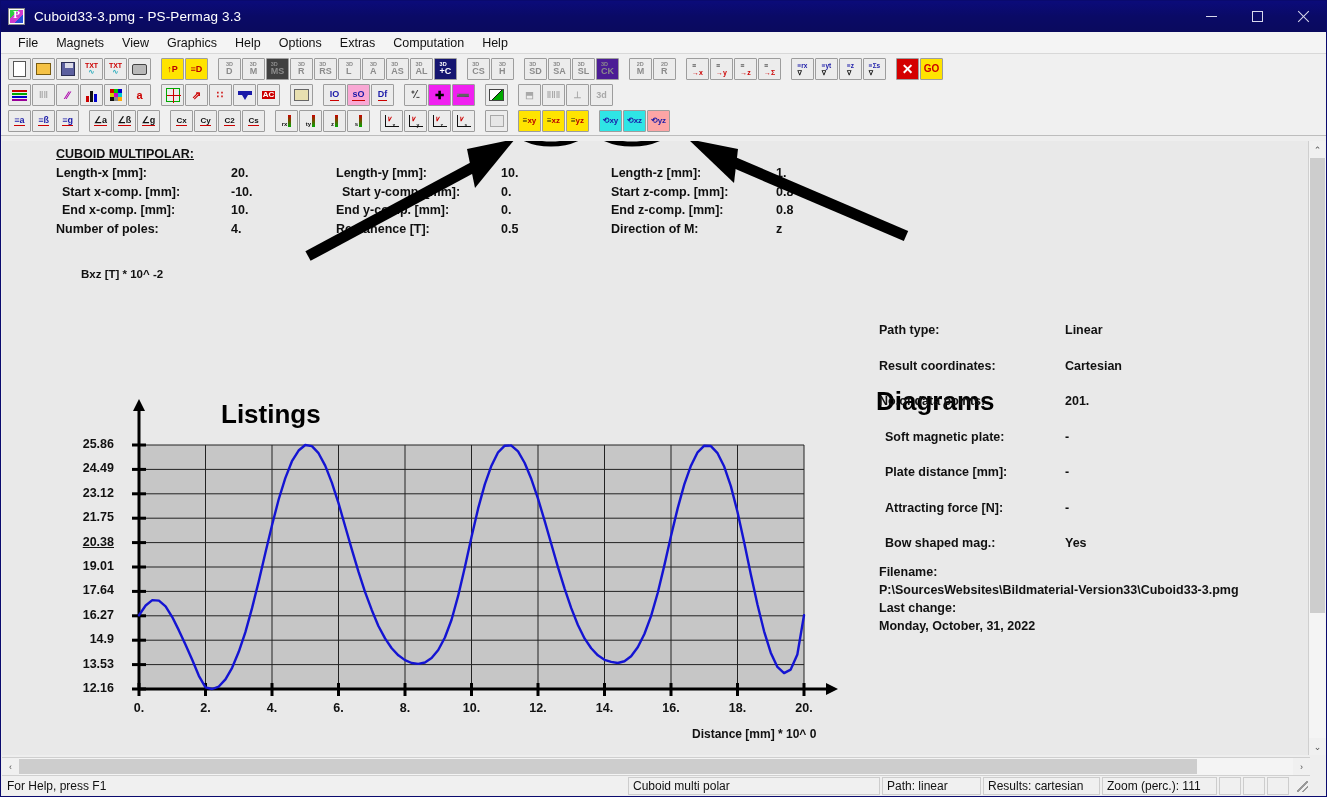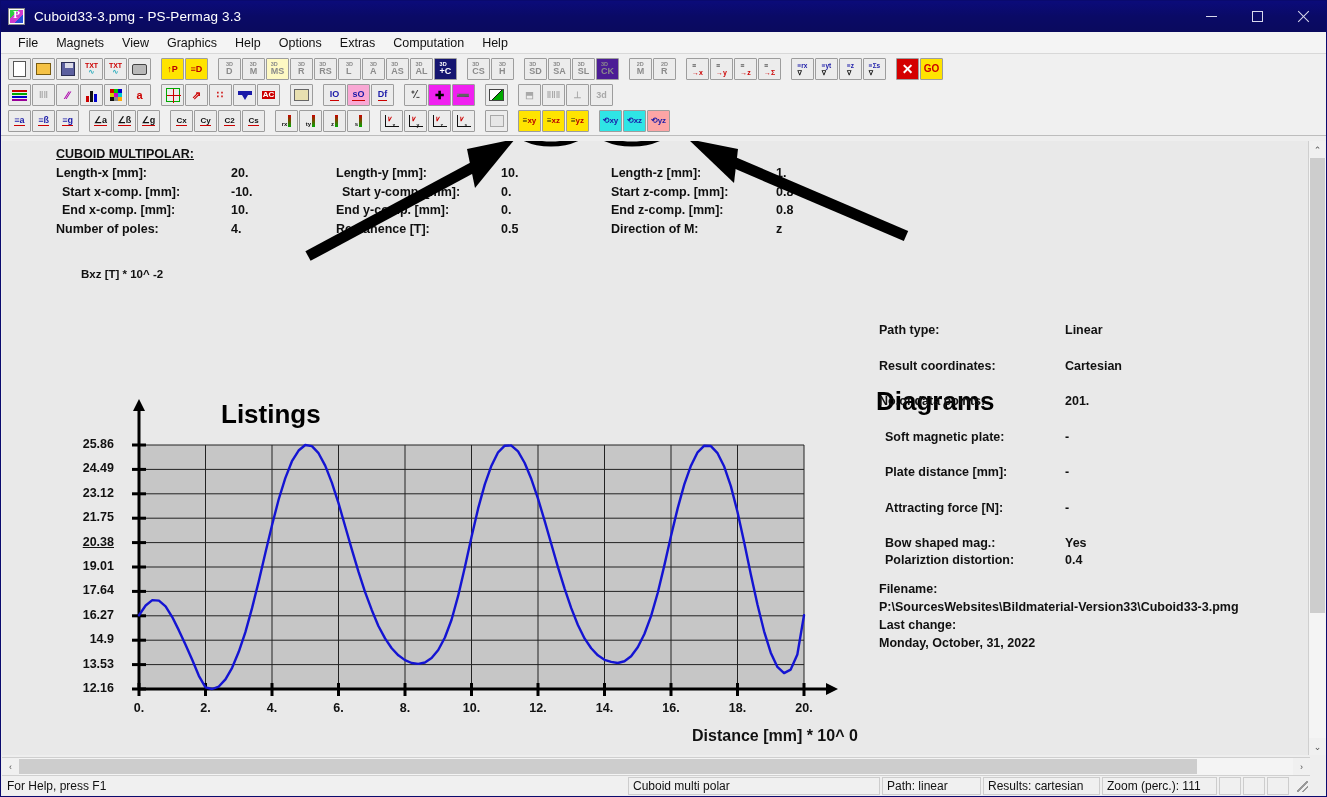--- a/index.html
+++ b/index.html
@@ -158,21 +158,21 @@
   #anno-diagrams { left: 850px; top: 245px; }
 
   
   .chart-wrap { position: absolute; left: 0; top: 0; width: 100%; height: 100%; }
   .axis-title-y {
     position: absolute; left: 55px; top: 127px;
     font-size: 11.5px; font-weight: bold; color: #111;
   }
   .axis-title-x {
     position: absolute; left: 666px; top: 586px;
-    font-size: 16px; font-weight: bold; color: #111;
+    font-size: 12px; font-weight: bold; color: #111;
   }
   .ytick {
     position: absolute; right: 0; text-align: right;
     font-size: 12.5px; font-weight: bold; color: #111;
     width: 60px;
   }
   .xtick {
     position: absolute; text-align: center;
     font-size: 12.5px; font-weight: bold; color: #111;
     width: 40px;
@@ -302,21 +302,21 @@
         <div class="tbtn" style="background: rgb(255, 228, 0);">
           <span style="color:#b80000;font-size:9px;font-weight:bold;">≡D</span>
         </div>
         <span class="gap"></span>
         <div class="tbtn" style="background: rgb(236, 236, 236);">
           <span class="stack3d">3D<br><span class="bigl">D</span></span>
         </div>
         <div class="tbtn" style="background: rgb(236, 236, 236);">
           <span class="stack3d">3D<br><span class="bigl">M</span></span>
         </div>
-        <div class="tbtn" style="background: #fef9c3;">
+        <div class="tbtn" style="background: #404040;">
           <span class="stack3d">3D<br><span class="bigl">MS</span></span>
         </div>
         <div class="tbtn" style="background: rgb(236, 236, 236);">
           <span class="stack3d">3D<br><span class="bigl">R</span></span>
         </div>
         <div class="tbtn" style="background: rgb(236, 236, 236);">
           <span class="stack3d">3D<br><span class="bigl">RS</span></span>
         </div>
         <div class="tbtn" style="background: rgb(236, 236, 236);">
           <span class="stack3d">3D<br><span class="bigl">L</span></span>
@@ -772,24 +772,20 @@
             </div>
             <div class="irow">
               <div class="ilab indent">Attracting force [N]:</div>
               <div class="ival">-</div>
             </div>
           </div>
         <div class="irow tight">
           <div class="ilab indent">Bow shaped mag.:</div>
           <div class="ival">Yes</div>
         </div>
-        <div class="irow tight">
-          <div class="ilab indent">Polariztion distortion:</div>
-          <div class="ival">0.4</div>
-        </div>
         <div class="fileblock">
           <div>Filename:</div>
           <div>P:\SourcesWebsites\Bildmaterial-Version33\Cuboid33-3.pmg</div>
           <div>Last change:</div>
           <div>Monday, October, 31, 2022</div>
         </div>
       </div>
 
     </div>
   </div>

